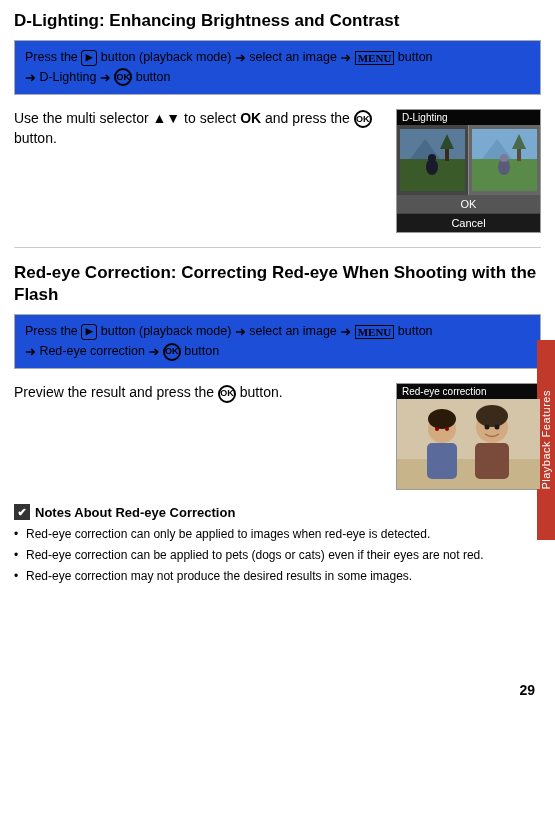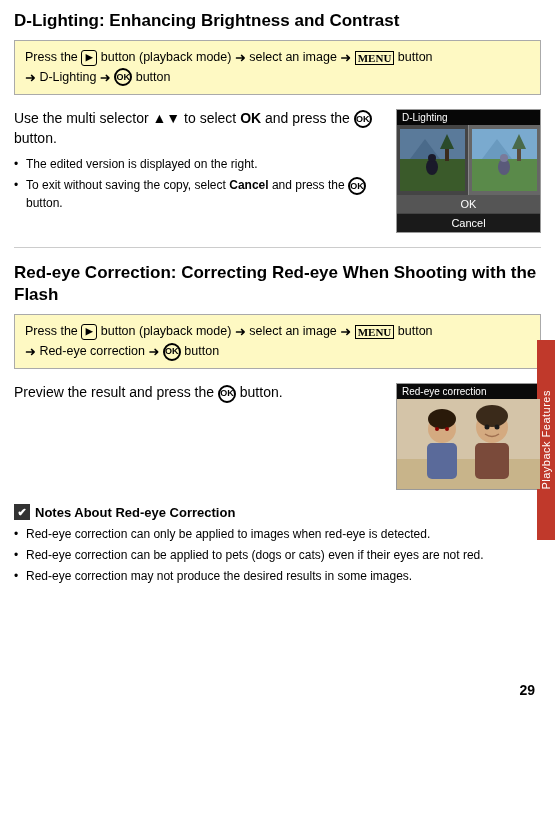--- a/index.html
+++ b/index.html
@@ -50,21 +50,21 @@
       line-height: 1.3;
     }
 
     
     .instruction-box {
       border: 1px solid #aaa;
       padding: 7px 10px;
       font-size: 12.5px;
       line-height: 1.5;
       margin-bottom: 14px;
-      background: #fef9c3;
+      background: #1d4ed8;
     }
 
     
     .content-row {
       display: flex;
       gap: 10px;
       margin-bottom: 10px;
     }
 
     .content-text {
@@ -324,24 +324,20 @@
       <span class="arrow-sym">➜</span>
       <span class="ok-circle">OK</span>
       <span> button</span>
     </div>
 
     <div class="content-row">
       <div class="content-text">
         <p class="main-instruction">
           Use the multi selector ▲▼ to select <strong>OK</strong> and press the <span class="ok-circle">OK</span> button.
         </p>
-        <ul class="bullet-list">
-          <li>The edited version is displayed on the right.</li>
-          <li>To exit without saving the copy, select <strong>Cancel</strong> and press the <span class="ok-circle">OK</span> button.</li>
-        </ul>
       </div>
 
       <div class="camera-ui-dlighting">
         <div class="dlighting-header">D-Lighting</div>
         <div class="dlighting-images">
 
           <div class="dlighting-img-left">
             <svg width="65" height="62" viewBox="0 0 65 62">
 
               <rect x="0" y="0" width="65" height="30" fill="#5a7a9a"></rect>

